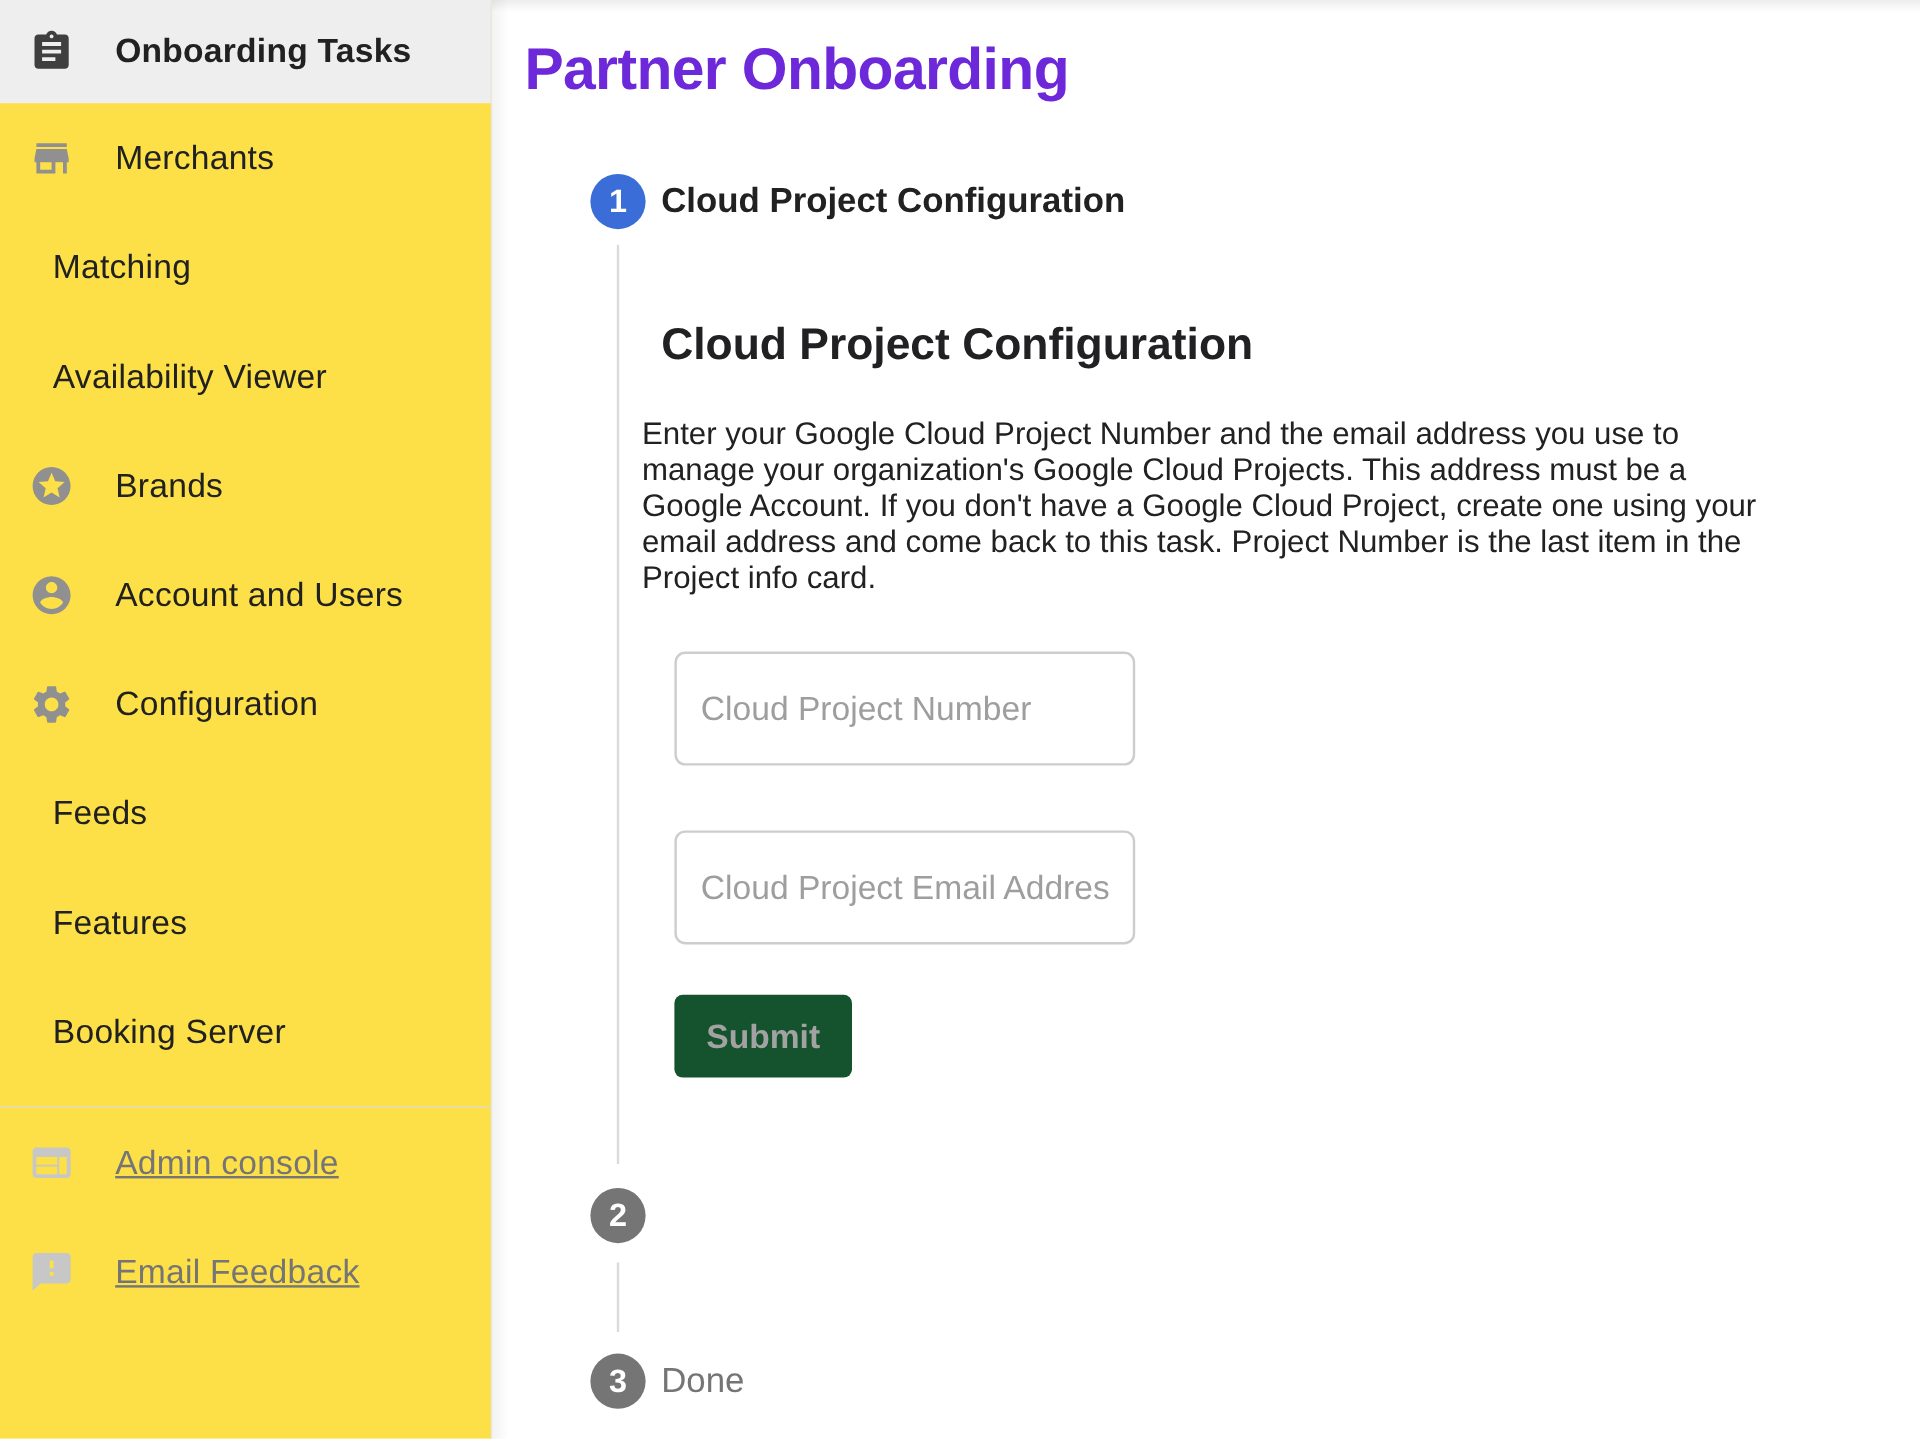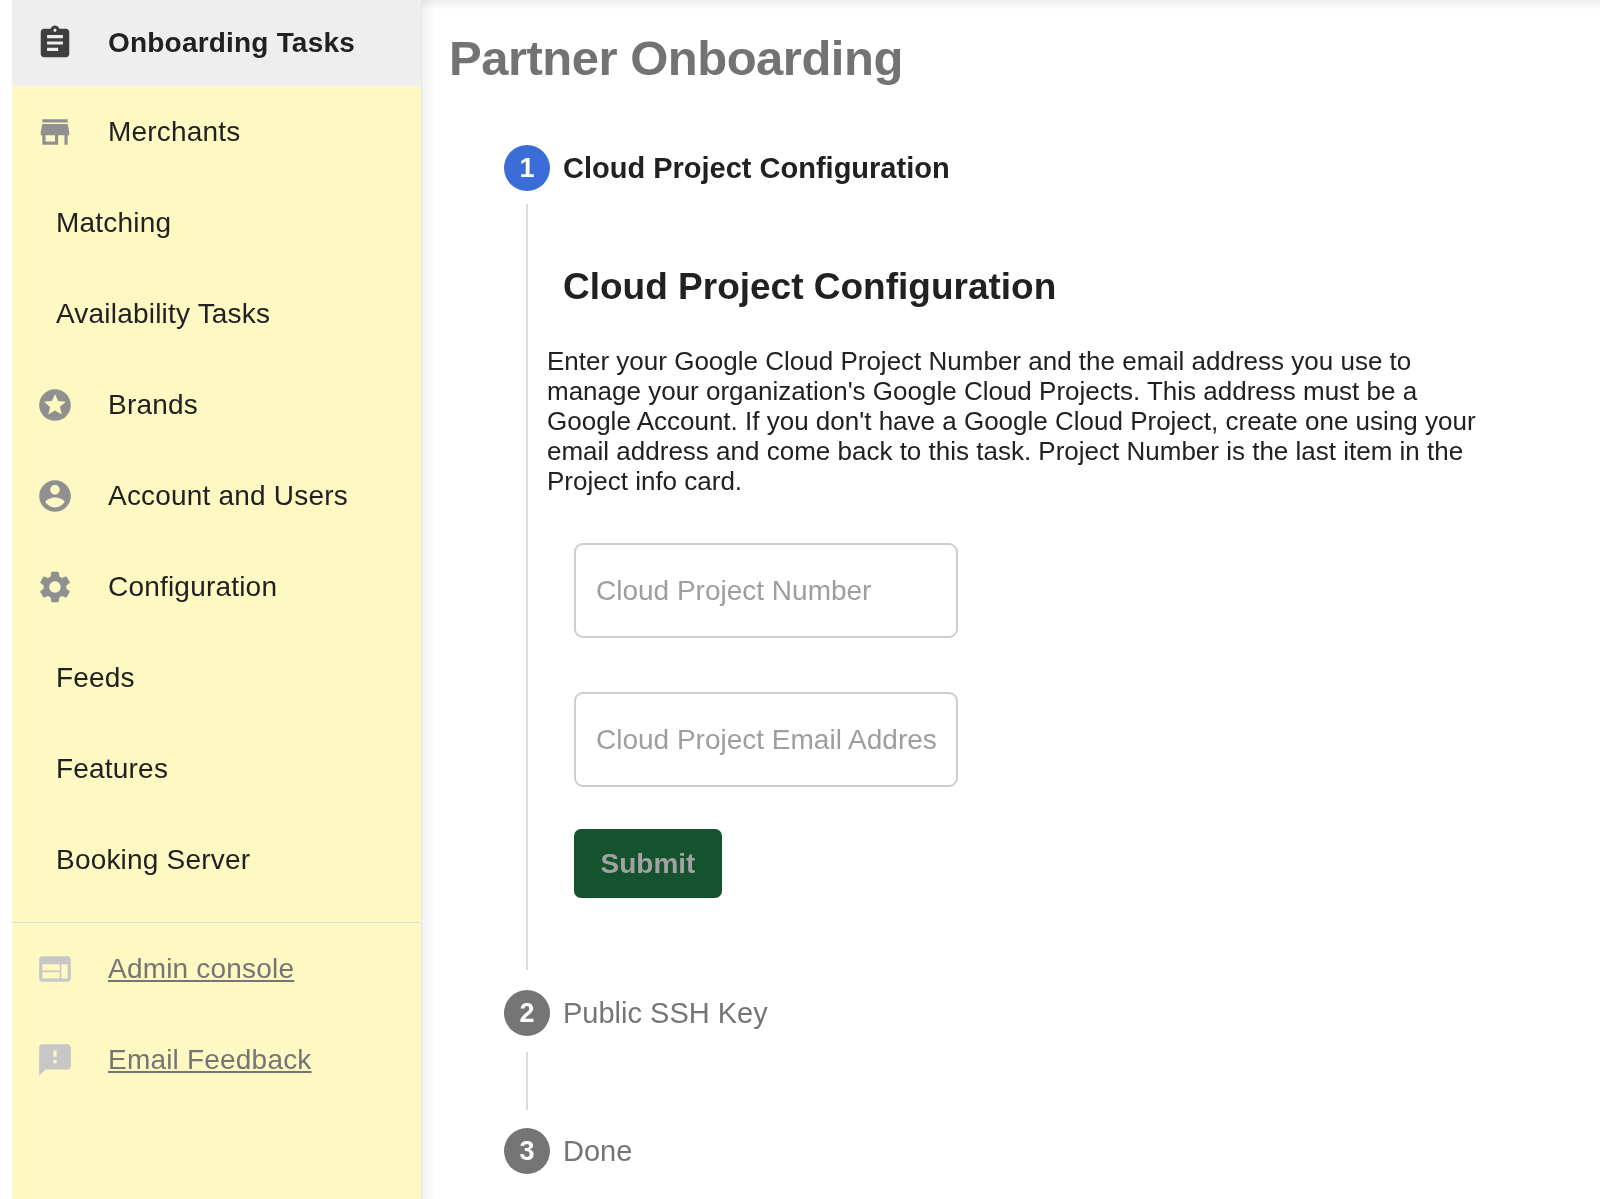--- a/index.html
+++ b/index.html
@@ -1,22 +1,22 @@
 <!DOCTYPE html>
 <html><head>
 <meta charset="utf-8">
 <style>
   * { margin:0; padding:0; box-sizing:border-box; }
   html,body { width:1600px; height:1199px; overflow:hidden; background:#fff;
     font-family:"Liberation Sans","DejaVu Sans",sans-serif; color:#212121; }
   .app { position:relative; width:1600px; height:1199px; display:flex; }
 
   
-  .sidebar { position:relative; width:410px; height:100%; background:#fef9c3;
-    border-right:1px solid #e6e6e6; flex:0 0 410px; z-index:2;margin-left:12px; }
+  .sidebar { position:relative; width:410px; height:100%; background:#fde047;
+    border-right:1px solid #e6e6e6; flex:0 0 410px; z-index:2; }
   .nav-item { display:flex; align-items:center; height:91px; cursor:pointer; }
   .nav-item.active { height:86px; background:#eeeeee; }
   .nav-icon { width:38px; height:38px; margin-left:24px; flex:0 0 38px;
     display:flex; align-items:center; justify-content:center; }
   .nav-icon svg { width:38px; height:38px; }
   .icon-dark { color:#3f3f3f; }
   .icon-gray { color:#909090; }
   .icon-light { color:#c7c7c7; }
   .nav-label { margin-left:34px; font-size:28px; color:#212121; letter-spacing:.2px; }
   .nav-item.active .nav-label { font-weight:bold; }
@@ -25,21 +25,21 @@
   .footer-item .nav-label { color:#757575;text-decoration:underline; }
 
   
   .main { position:relative; flex:1; background:#fff; }
   .main::before { content:""; position:absolute; left:0; top:0; right:0; height:10px;
     background:linear-gradient(to bottom, rgba(0,0,0,.07), rgba(0,0,0,0)); pointer-events:none; }
   .main::after { content:""; position:absolute; left:0; top:0; bottom:0; width:14px;
     background:linear-gradient(to right, rgba(0,0,0,.05), rgba(0,0,0,0)); pointer-events:none; }
 
   .page-title { position:absolute; left:27px; top:30px; font-size:49px; font-weight:bold;
-    color:#737373; letter-spacing:-0.5px; }
+    color:#6d28d9; letter-spacing:-0.5px; }
 
   
   .step-circle { position:absolute; left:82px; width:46px; height:46px; border-radius:50%;
     color:#fff; font-size:27px; font-weight:bold; text-align:center; line-height:46px; cursor:pointer; }
   .step-circle.blue { background:#3a6dd8; }
   .step-circle.gray { background:#757575; }
   .c1 { top:145px; } .c2 { top:990px; } .c3 { top:1128px; }
 
   .step-label { position:absolute; left:141px; height:46px; line-height:46px; font-size:29px; cursor:pointer; }
   .step-label.active { font-weight:bold; color:#212121; }
@@ -88,21 +88,21 @@
           </svg>
       </span>
       <span class="nav-label">Merchants</span>
     </div>
 
     <div class="nav-item indent">
       <span class="nav-label">Matching</span>
     </div>
 
     <div class="nav-item indent">
-      <span class="nav-label">Availability Tasks</span>
+      <span class="nav-label">Availability Viewer</span>
     </div>
 
     <div class="nav-item">
       <span class="nav-icon icon-gray">
         <svg viewBox="0 0 24 24" fill="currentColor">
             <path d="M11.99 2C6.47 2 2 6.48 2 12s4.47 10 9.99 10C17.52 22 22 17.52 22 12S17.52 2 11.99 2zm4.24 16L12 15.45 7.77 18l1.12-4.81-3.73-3.23 4.92-.42L12 5l1.92 4.53 4.92.42-3.73 3.23L16.23 18z"></path>
           </svg>
       </span>
       <span class="nav-label">Brands</span>
     </div>
@@ -171,19 +171,18 @@
 
     <h2 class="step-body-heading">Cloud Project Configuration</h2>
     <p class="step-body-text">Enter your Google Cloud Project Number and the email address you use to manage your organization's Google Cloud Projects. This address must be a Google Account. If you don't have a Google Cloud Project, create one using your email address and come back to this task. Project Number is the last item in the Project info card.</p>
 
     <input class="field f1" type="text" placeholder="Cloud Project Number" style="">
     <input class="field f2" type="text" placeholder="Cloud Project Email Address" style="">
 
     <button class="submit-btn" disabled="">Submit</button>
 
     <div class="step-circle gray c2">2</div>
-    <div class="step-label pending l2">Public SSH Key</div>
 
     <div class="step-circle gray c3">3</div>
     <div class="step-label pending l3">Done</div>
 
   </main>
 </div>
 
 </body></html>

